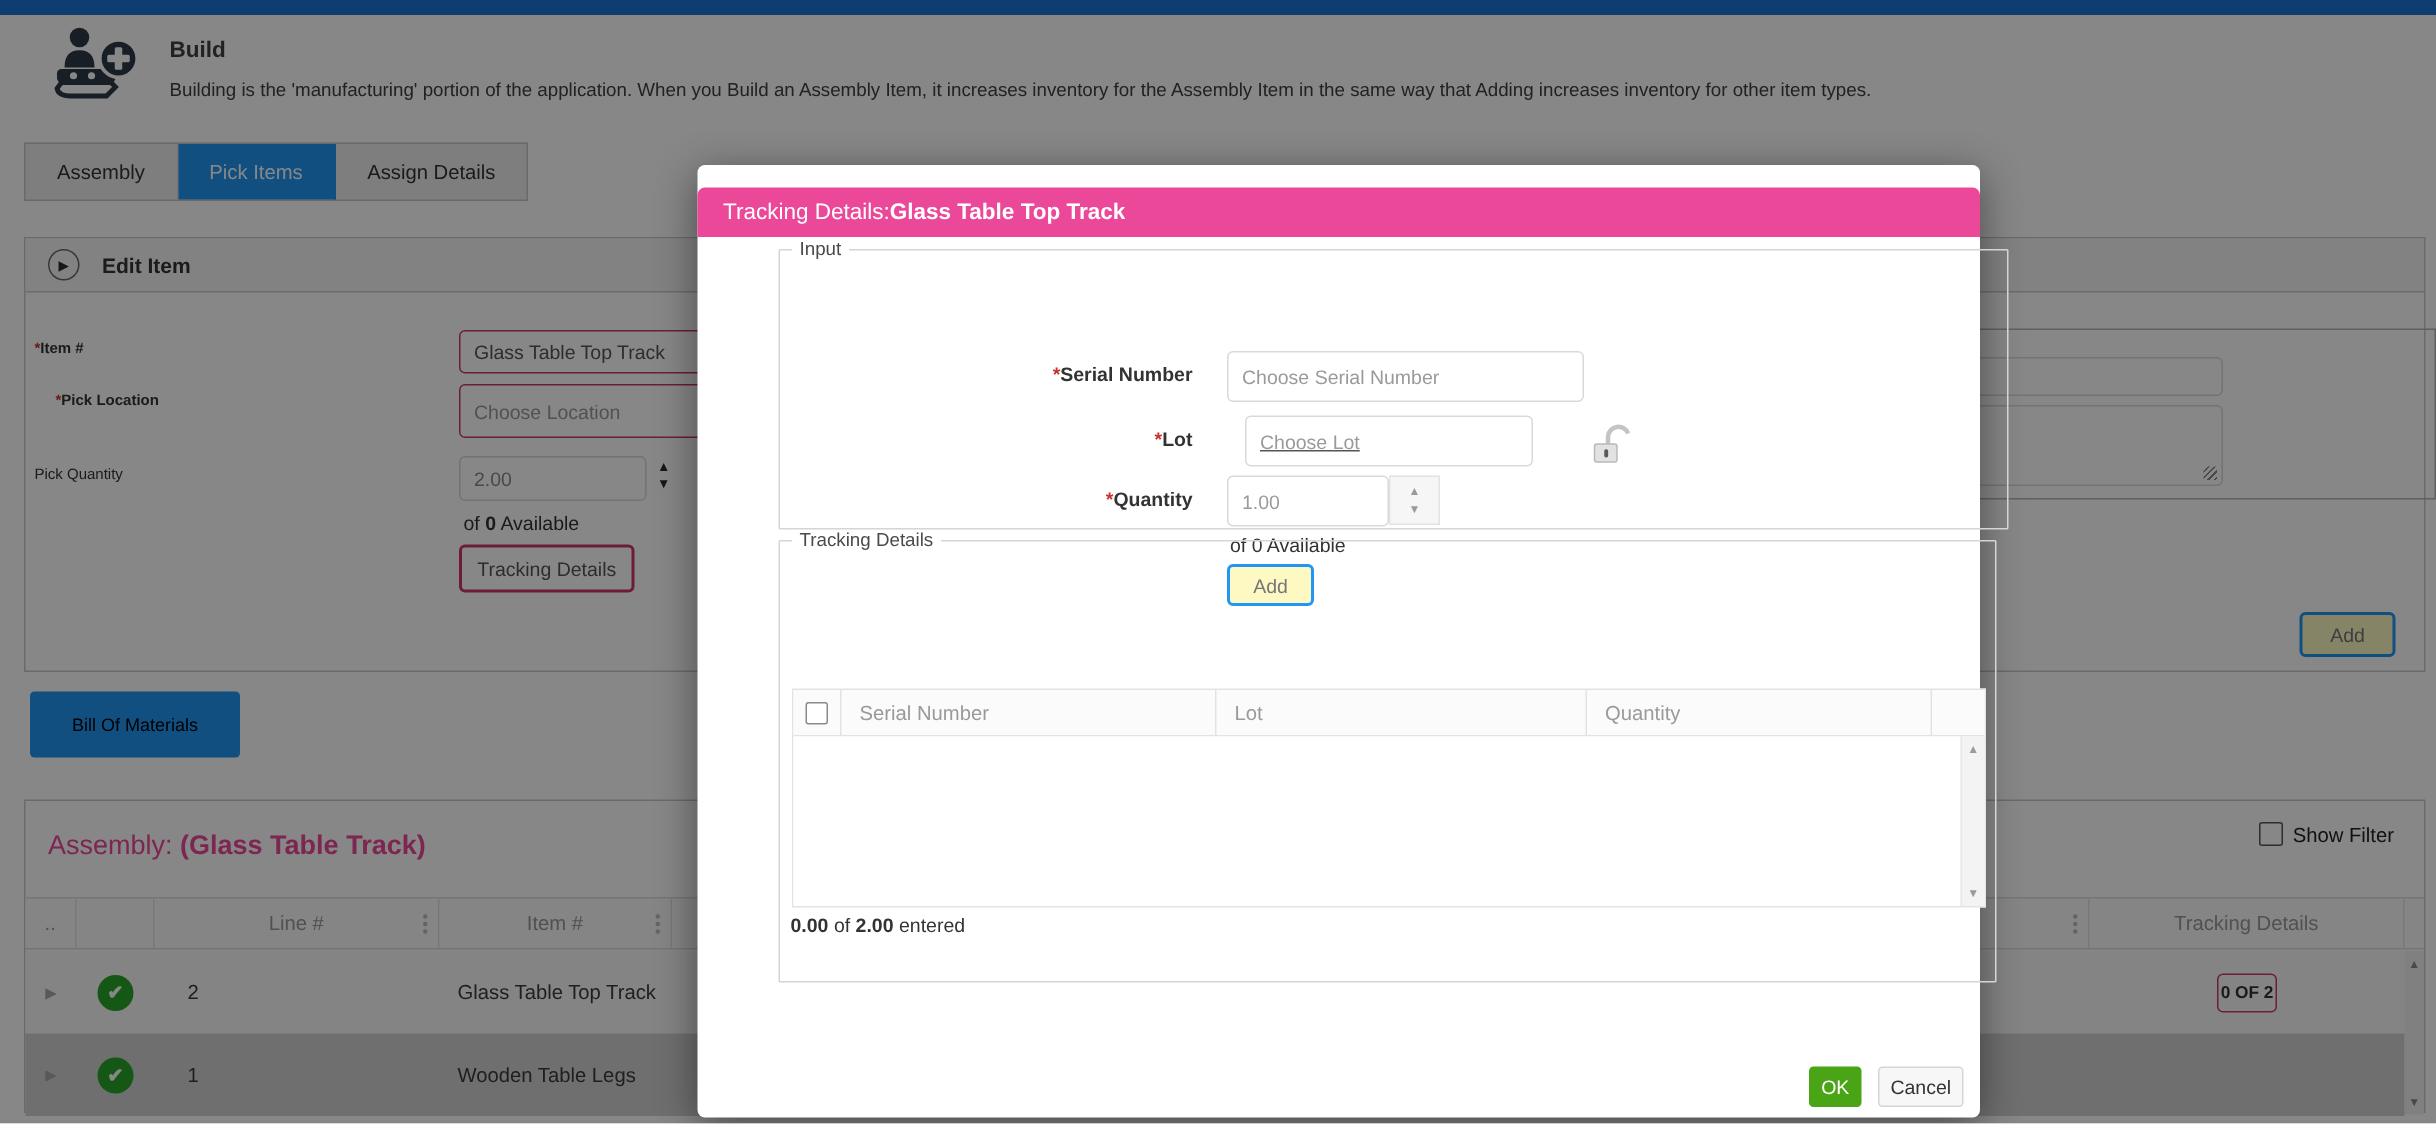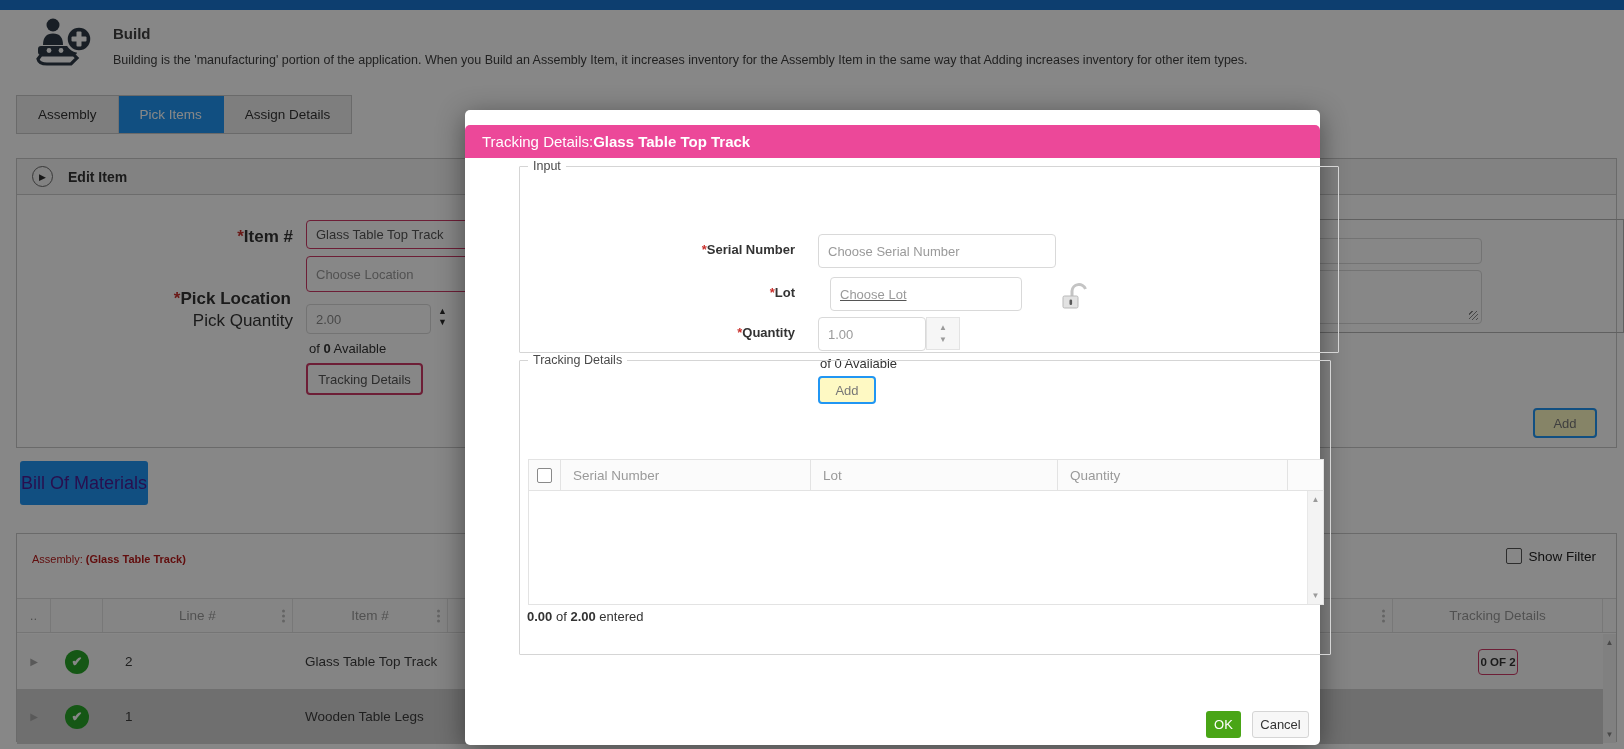--- a/index.html
+++ b/index.html
@@ -21,21 +21,21 @@
   .tab { padding:0 21px; line-height:37px; font-size:13.5px; color:#333; cursor:pointer; border-right:1px solid #d5d5d5; }
   .tab:last-child { border-right:none; }
   .tab.active { background:#2196f3; color:#fff; border-right-color:#2196f3; }
 
   
   .edit-panel { position:absolute; left:16px; top:158px; width:1601px; height:290px; background:#fff; border:1px solid #c9c9c9; }
   .edit-panel-header { position:absolute; left:0; top:0; right:0; height:36px; background:#f5f5f5; border-bottom:1px solid #cccccc; display:flex; align-items:center; padding-left:15px; }
   .collapse-circle { width:21px; height:21px; border:1px solid #6b6b6b; border-radius:50%; display:flex; align-items:center; justify-content:center; font-size:9px; color:#2b2b2b; background:transparent; }
   .edit-panel-title { margin-left:15px; font-size:14px; font-weight:bold; color:#333; }
 
-  .form-label { position:absolute; width:270px; text-align:right; font-size:17px; color:#333; }
+  .form-label { position:absolute; width:270px; font-size:10px; color:#333; }
   .form-label b { font-weight:bold; }
   .asterisk { color:#c9302c; font-weight:bold; }
   .inp { font-family:"Liberation Sans",sans-serif; font-size:13px; color:#555; border:1px solid #d9d9d9; border-radius:4px; padding:0 9px; background:#fff; outline:none; }
   .inp::placeholder { color:#9a9a9a; }
   .inp.invalid { border:1px solid #cf3a67; }
 
   .spin-col { position:absolute; display:flex; flex-direction:column; gap:2px; align-items:center; color:#2b2b2b; font-size:9px; line-height:9px; cursor:pointer; }
 
   .of-avail { position:absolute; font-size:13px; color:#333; }
 
@@ -43,26 +43,26 @@
   .btn-outline-blue { background:#fef9c3; border:2px solid #2196f3; border-radius:4px; color:#777; font-size:13px; font-family:"Liberation Sans",sans-serif; cursor:pointer; }
 
   .right-fieldset { position:absolute; left:840px; top:60px; width:767px; height:114px; border:1px solid #b5b5b5; }
   .rf-input { position:absolute; left:386px; top:18px; width:238px; height:26px; }
   .rf-textarea { position:absolute; left:386px; top:50px; width:238px; height:54px; border:1px solid #d9d9d9; border-radius:4px; background:#fff; }
   .rf-textarea::after { content:""; position:absolute; right:3px; bottom:3px; width:9px; height:9px;
     background:repeating-linear-gradient(135deg, transparent 0 2px, #8a8a8a 2px 3px); }
   .edit-add-btn { position:absolute; left:1516px; top:249px; width:64px; height:30px; }
 
   
-  .bom-btn { position:absolute; left:20px; top:461px; width:128px; height:44px; background:#2196f3; color:#4c1d95;
-    border:none; border-radius:3px; font-size:18px; font-family:"Liberation Sans",sans-serif; cursor:pointer; }
+  .bom-btn { position:absolute; left:20px; top:461px; width:140px; height:44px; background:#2196f3; color:#000000;
+    border:none; border-radius:3px; font-size:12px; font-family:"Liberation Sans",sans-serif; cursor:pointer; }
 
   
   .grid-panel { position:absolute; left:16px; top:533px; width:1601px; height:209px; background:#fff; border:1px solid #c9c9c9; }
-  .grid-title { position:absolute; left:15px; top:19px; font-size:11px; color:#b91c1c; }
+  .grid-title { position:absolute; left:15px; top:19px; font-size:18px; color:#ec4899; }
   .grid-title b { font-weight:bold; }
   .show-filter { position:absolute; right:20px; top:14px; display:flex; align-items:center; gap:6px; cursor:pointer; }
   .checkbox { width:16px; height:16px; border:1.5px solid #555; border-radius:2px; background:#fff; }
   .show-filter-label { font-size:13.5px; color:#222; }
 
   .grid-header-row { position:absolute; left:0; top:64px; right:0; height:35px; display:flex; background:#fcfcfc;
     border-top:1px solid #dedede; border-bottom:1px solid #dedede; font-size:13.5px; color:#999; }
   .gh-cell { border-right:1px solid #e3e3e3; display:flex; align-items:center; justify-content:center; position:relative; }
   .kebab { position:absolute; right:7px; top:50%; transform:translateY(-50%); display:flex; flex-direction:column; gap:2px; cursor:pointer; }
   .kebab i { width:3px; height:3px; border-radius:50%; background:#bdbdbd; display:block; }
@@ -164,21 +164,21 @@
     <div class="edit-panel-header">
       <div class="collapse-circle">▶</div>
       <div class="edit-panel-title">Edit Item</div>
     </div>
 
     <div class="form-label" style="left:6px; top:68px;">
       <span class="asterisk">*</span><b>Item #</b>
     </div>
     <input class="inp invalid" style="position: absolute; left: 289px; top: 61px; width: 176px; height: 29px;" value="Glass Table Top Track">
 
-    <div class="form-label" style="left:4px; top:103px;margin-top:27px;">
+    <div class="form-label" style="left:20px; top:103px;">
       <span class="asterisk">*</span><b>Pick Location</b>
     </div>
     <input class="inp invalid" style="position: absolute; left: 289px; top: 97px; width: 176px; height: 36px;" placeholder="Choose Location">
 
     <div class="form-label" style="left:6px; top:152px;">Pick Quantity</div>
     <input class="inp" style="position: absolute; left: 289px; top: 145px; width: 125px; height: 30px; color: rgb(138, 138, 138);" value="2.00">
     <div class="spin-col" style="left:421px; top:148px;">
       <span>▲</span>
       <span>▼</span>
     </div>

